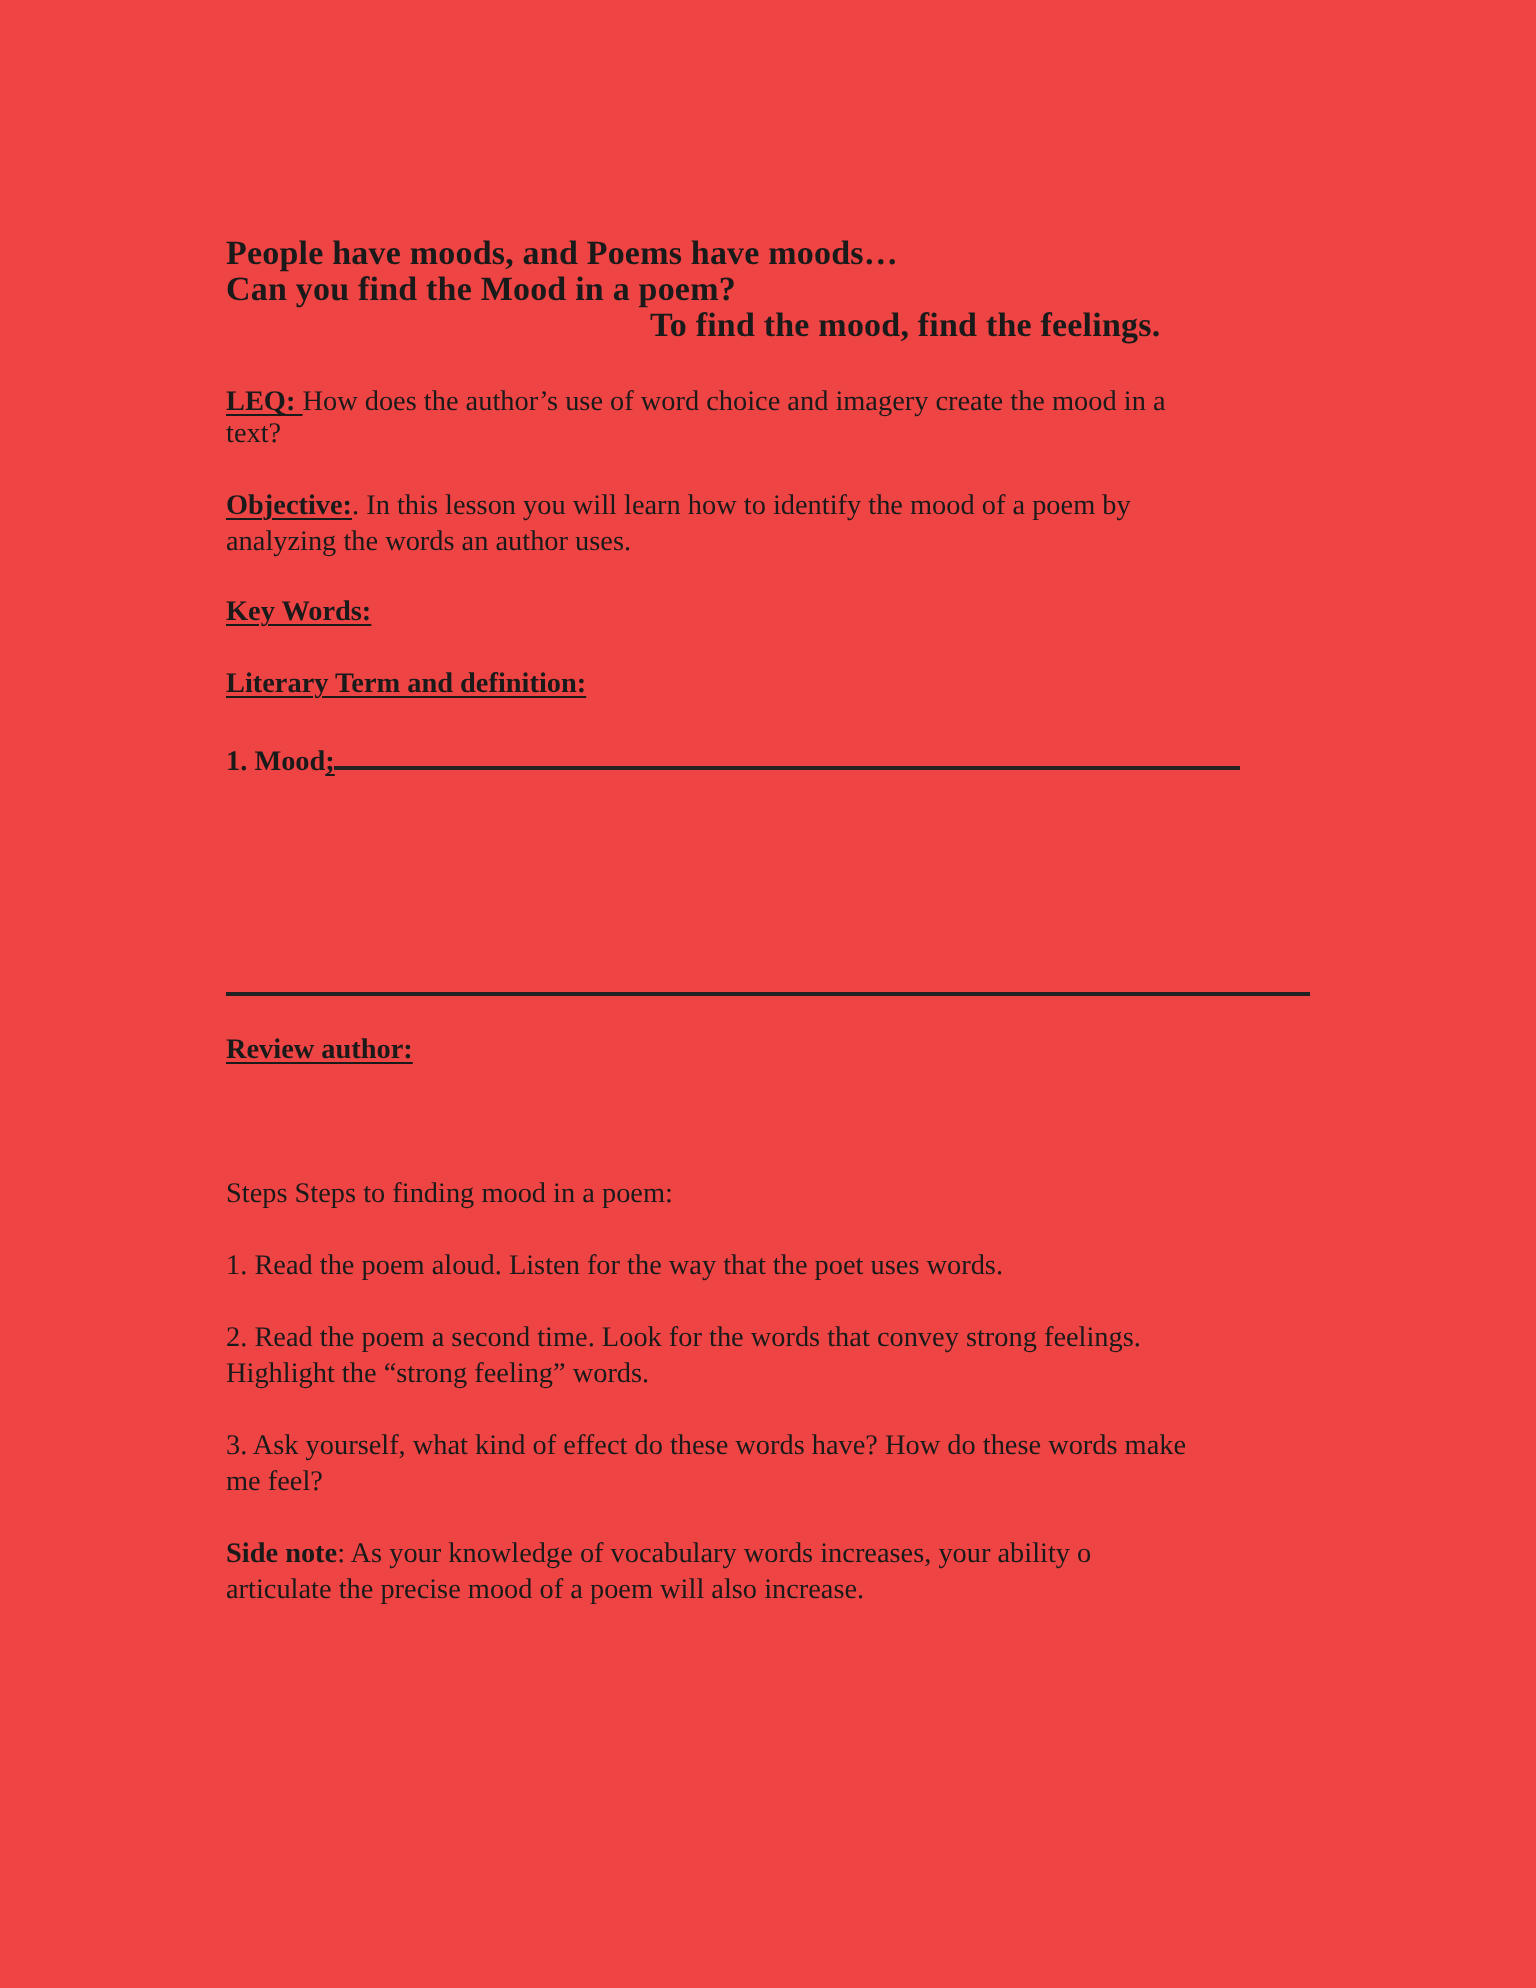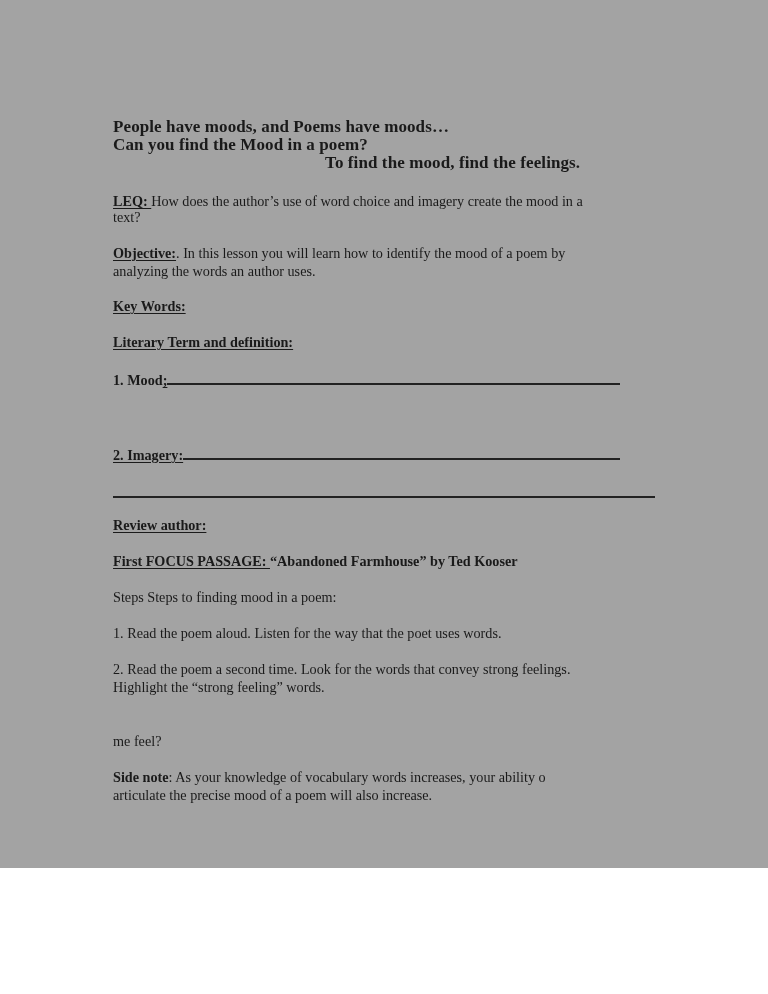--- a/index.html
+++ b/index.html
@@ -1,18 +1,18 @@
 <!DOCTYPE html>
 <html><head>
 <meta charset="utf-8">
 <style>
   html, body { margin: 0; padding: 0; background: #ffffff; }
   body { width: 768px; height: 994px; position: relative; overflow: hidden;
          font-family: "Liberation Serif", "DejaVu Serif", serif; color: #1a1a1a; }
-  .page { position: absolute; left: 0; top: 0; width: 768px; height: 868px; background: #a3a3a3; }
+  .page { position: absolute; left: 0; top: 0; width: 768px; height: 994px; background: #ef4444; }
   .line { position: absolute; left: 113px; white-space: nowrap; font-size: 14.2px; line-height: 18px; }
   .title { font-weight: bold; font-size: 17px; line-height: 20px; letter-spacing: 0.1px; }
   .b { font-weight: bold; }
   .u { text-decoration: underline; text-decoration-thickness: 1px; text-underline-offset: 2px; }
   .blank { display: inline-block; border-bottom: 2px solid #222; height: 14px; vertical-align: baseline; }
   .rule { position: absolute; left: 113px; height: 0; border-top: 2px solid #222; }
 </style>
 </head>
 <body>
 
@@ -33,38 +33,33 @@
   <div class="line" style="top:262px;">analyzing the words an author uses.</div>
 
   <div class="line b u" style="top:297px;">Key Words:</div>
 
   <div class="line b u" style="top:333px;">Literary Term and definition:</div>
 
   <div class="line b" style="top:369px;">
     <span>1.  Mood</span><span class="u">;</span><span class="blank" style="width:453px;"></span>
   </div>
 
-  <div class="line b" style="top:444px;">
-    <span class="u">2. Imagery:</span><span class="blank" style="width:437px;"></span>
-  </div>
   <div class="rule" style="top:496px; width:542px;"></div>
 
   <div class="line b u" style="top:516px;">Review author:</div>
 
-  <div class="line b" style="top:552px;">
-    <span class="u">First FOCUS PASSAGE: </span><span>“Abandoned Farmhouse” by Ted Kooser</span>
-  </div>
 
   <div class="line" style="top:588px;">Steps Steps to finding mood in a poem:</div>
 
   <div class="line" style="top:624px;text-align:right;">1.  Read the poem aloud.  Listen for the way that the poet uses words.</div>
 
   <div class="line" style="top:660px;">2.  Read the poem a second time.  Look for the words that convey strong feelings.</div>
   <div class="line" style="top:678px;">Highlight the “strong feeling” words.</div>
 
+  <div class="line" style="top:714px;">3.  Ask yourself, what kind of effect do these words have?  How do these words make</div>
   <div class="line" style="top:732px;">me feel?</div>
 
   <div class="line" style="top:768px;">
     <span class="b">Side note</span><span>:  As your knowledge of vocabulary words increases, your ability o</span>
   </div>
   <div class="line" style="top:786px;">articulate the precise mood of a poem will also increase.</div>
 
 </div>
 
 </body></html>

